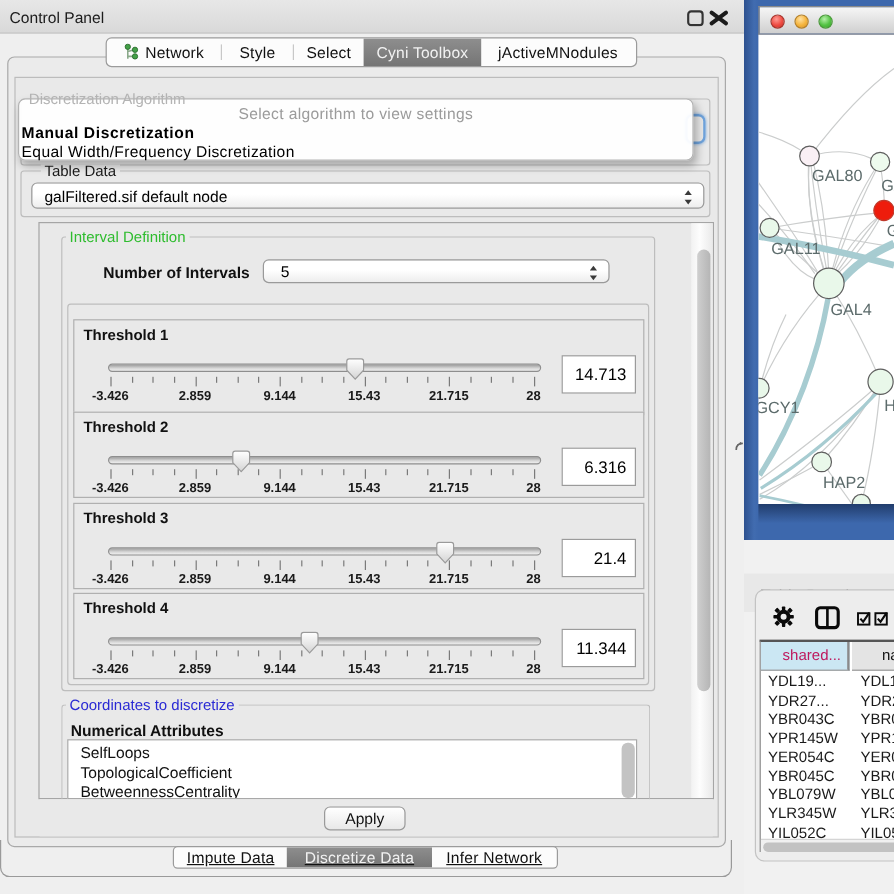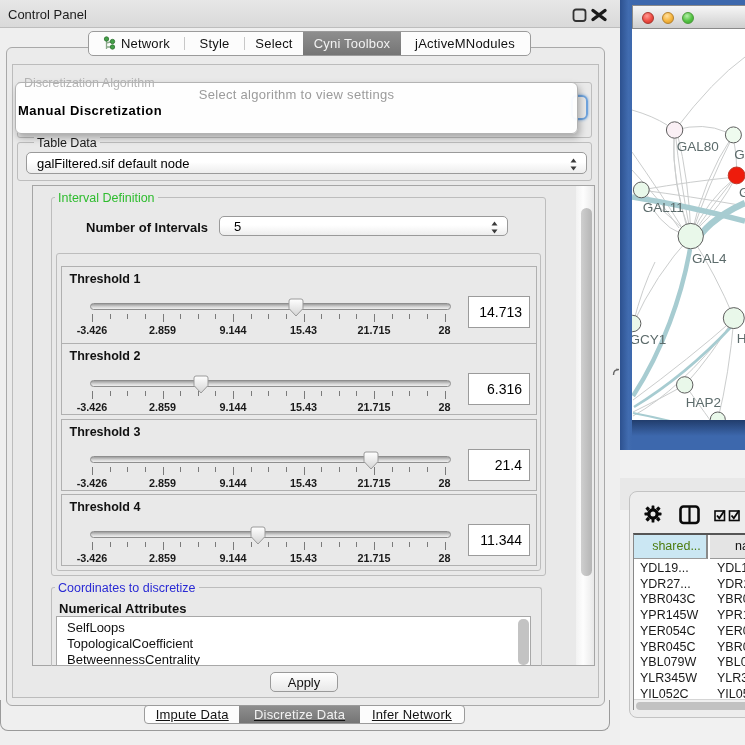--- a/index.html
+++ b/index.html
@@ -237,21 +237,21 @@
     <line x1="45.5" y1="2" x2="45.5" y2="18" stroke="#0a0a0a" stroke-width="2.2"></line>
     <g stroke="#0a0a0a" fill="none">
       <rect x="71" y="6" width="9.5" height="9.5" stroke-width="1.6"></rect>
       <path d="M73 10.5 l2.3 2.7 l5.2 -7.7" stroke-width="1.8"></path>
       <rect x="85.5" y="6" width="9.5" height="9.5" stroke-width="1.6"></rect>
       <path d="M87.5 10.5 l2.3 2.7 l5.2 -7.7" stroke-width="1.8"></path>
     </g>
   </svg>
 
   <div class="abs" style="left:633px;top:533px;width:112px;height:177px;border-top:2px solid #555;border-left:1px solid #888;background:#fff;overflow:hidden;">
-    <div style="position:absolute;left:0;top:0;width:74px;height:23.5px;background:#cbe7f3;border-right:2px solid #8a8a8a;border-bottom:1px solid #9a9a9a;font-size:12.5px;color:#4d7c0f;display:flex;align-items:center;justify-content:center;padding-left:13px;">shared...</div>
+    <div style="position:absolute;left:0;top:0;width:74px;height:23.5px;background:#cbe7f3;border-right:2px solid #8a8a8a;border-bottom:1px solid #9a9a9a;font-size:12.5px;color:#be185d;display:flex;align-items:center;justify-content:center;padding-left:13px;">shared...</div>
     <div style="position:absolute;left:76px;top:0;width:60px;height:23.5px;background:#e4e4e4;border-bottom:1px solid #9a9a9a;font-size:12.5px;color:#111;display:flex;align-items:center;padding-left:25px;">na</div>
     <div style="position:absolute;left:6px;top:26px;font-size:12.5px;color:#1a1a1a;line-height:15.7px;white-space:pre;">YDL19...
 YDR27...
 YBR043C
 YPR145W
 YER054C
 YBR045C
 YBL079W
 YLR345W
 YIL052C</div>
@@ -265,20 +265,21 @@
 YLR34
 YIL05</div>
     <div style="position:absolute;left:0px;top:164px;width:112px;height:13px;background:#f0f0f0;border-top:1px solid #d5d5d5;">
       <div style="position:absolute;left:2px;top:1.5px;width:118px;height:8px;border-radius:4px;background:#c2c2c2;"></div>
     </div>
   </div>
 
   <div class="abs" id="popup" style="z-index:40;">
     <div style="position:absolute;left:0;right:0;top:4px;text-align:center;color:#9b9b9b;">Select algorithm to view settings</div>
     <div style="position:absolute;left:2px;top:20px;font-weight:bold;color:#000;letter-spacing:0.5px;">Manual Discretization</div>
+    <div style="position:absolute;left:2px;top:36px;color:#000;">Equal Width/Frequency Discretization</div>
   </div>
 <div class="abs tpanel" style="left:60.5px;top:266px;width:476px;height:80px;text-decoration:underline;">
       <div class="ttl">Threshold 1</div>
       <div class="track" style="left:28px;top:36px;width:361px;"></div>
       <div style="position:absolute;left:30.5px;top:47px;width:1px;height:8px;background:#7a7a7a;"></div>
       <div style="position:absolute;left:48.1px;top:47px;width:1px;height:5px;background:#7a7a7a;"></div>
       <div style="position:absolute;left:65.8px;top:47px;width:1px;height:5px;background:#7a7a7a;"></div>
       <div style="position:absolute;left:83.4px;top:47px;width:1px;height:5px;background:#7a7a7a;"></div>
       <div style="position:absolute;left:101.0px;top:47px;width:1px;height:8px;background:#7a7a7a;"></div>
       <div style="position:absolute;left:118.6px;top:47px;width:1px;height:5px;background:#7a7a7a;"></div>

